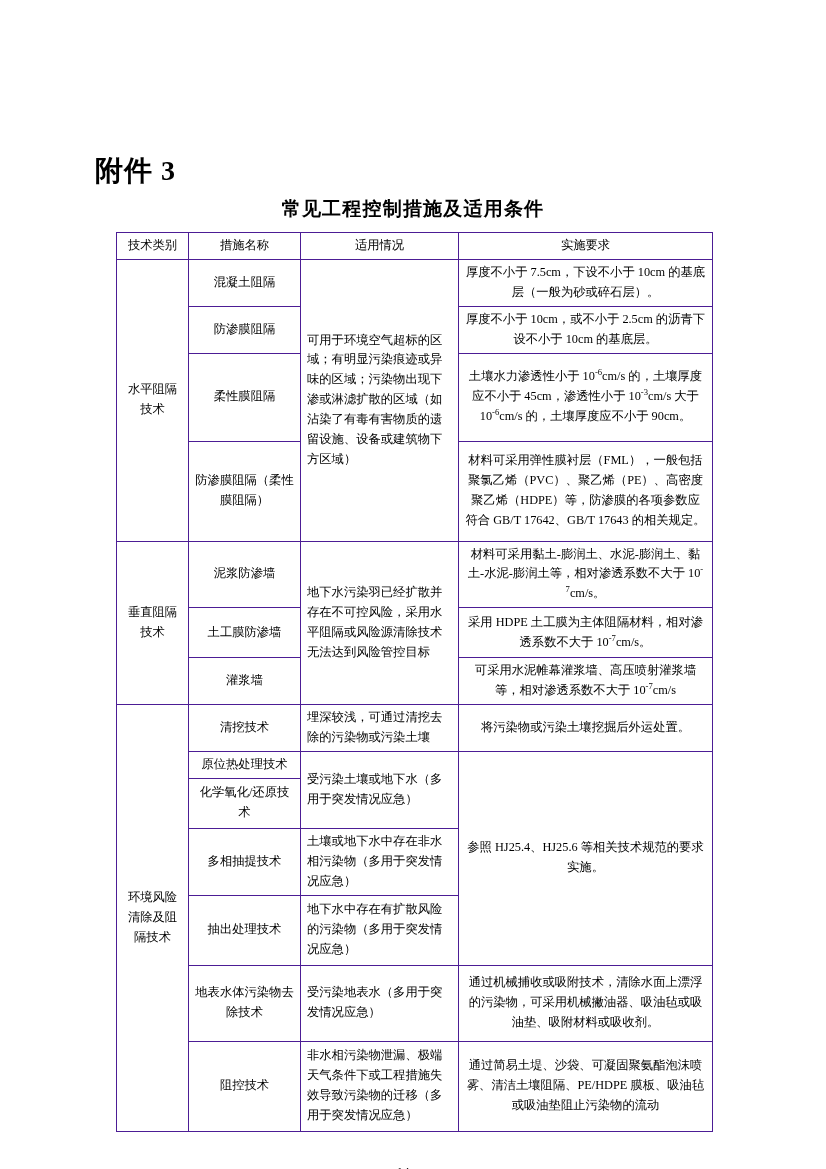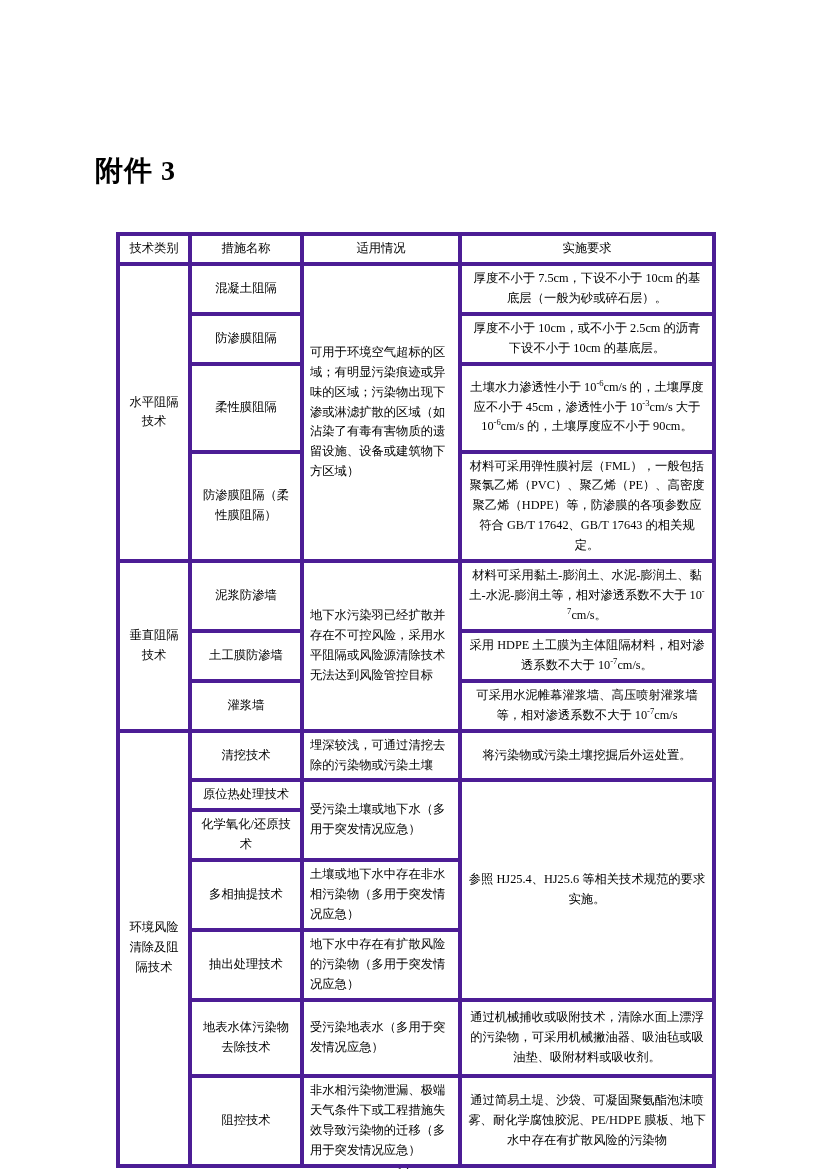--- a/index.html
+++ b/index.html
@@ -43,21 +43,21 @@
   table.main-table {
     position: absolute;
     left: 116px;
     top: 232px;
     width: 596px;
     border-collapse: collapse;
     table-layout: fixed;
   }
   table.main-table td,
   table.main-table th {
-    border: 4px solid #4c1d95;
+    border: 1px solid #4c1d95;
     padding: 3px 6px;
     font-size: 12.3px;
     line-height: 1.62;
     vertical-align: middle;
     font-weight: normal;
     word-break: break-word;
   }
   .col-cat   { width: 72px; }
   .col-name  { width: 112px; }
   .col-sit   { width: 158px; }
@@ -84,20 +84,21 @@
     font-size: 13px;
   }
 </style>
 </head>
 <body>
 
 <div class="page">
 
   <div class="attachment-label">附件 3</div>
 
+  <div class="doc-title">常见工程控制措施及适用条件</div>
 
   <table class="main-table">
     <colgroup>
       <col class="col-cat">
       <col class="col-name">
       <col class="col-sit">
       <col class="col-req">
     </colgroup>
     <thead>
       <tr>
@@ -163,20 +164,20 @@
           <td class="c-sit">地下水中存在有扩散风险的污染物（多用于突发情况应急）</td>
         </tr>
         <tr style="height: 76px;">
           <td class="c-name">地表水体污染物去除技术</td>
           <td class="c-sit">受污染地表水（多用于突发情况应急）</td>
           <td class="c-req">通过机械捕收或吸附技术，清除水面上漂浮的污染物，可采用机械撇油器、吸油毡或吸油垫、吸附材料或吸收剂。</td>
         </tr>
         <tr style="height: 90px;">
           <td class="c-name">阻控技术</td>
           <td class="c-sit">非水相污染物泄漏、极端天气条件下或工程措施失效导致污染物的迁移（多用于突发情况应急）</td>
-          <td class="c-req">通过简易土堤、沙袋、可凝固聚氨酯泡沫喷雾、耐化学腐蚀胶泥、PE/HDPE 膜板、地下水中存在有扩散风险的污染物</td>
+          <td class="c-req">通过简易土堤、沙袋、可凝固聚氨酯泡沫喷雾、清洁土壤阻隔、PE/HDPE 膜板、吸油毡或吸油垫阻止污染物的流动</td>
         </tr>
       </tbody>
   </table>
 
   <div class="page-number">14</div>
 
 </div>
 
 </body></html>

